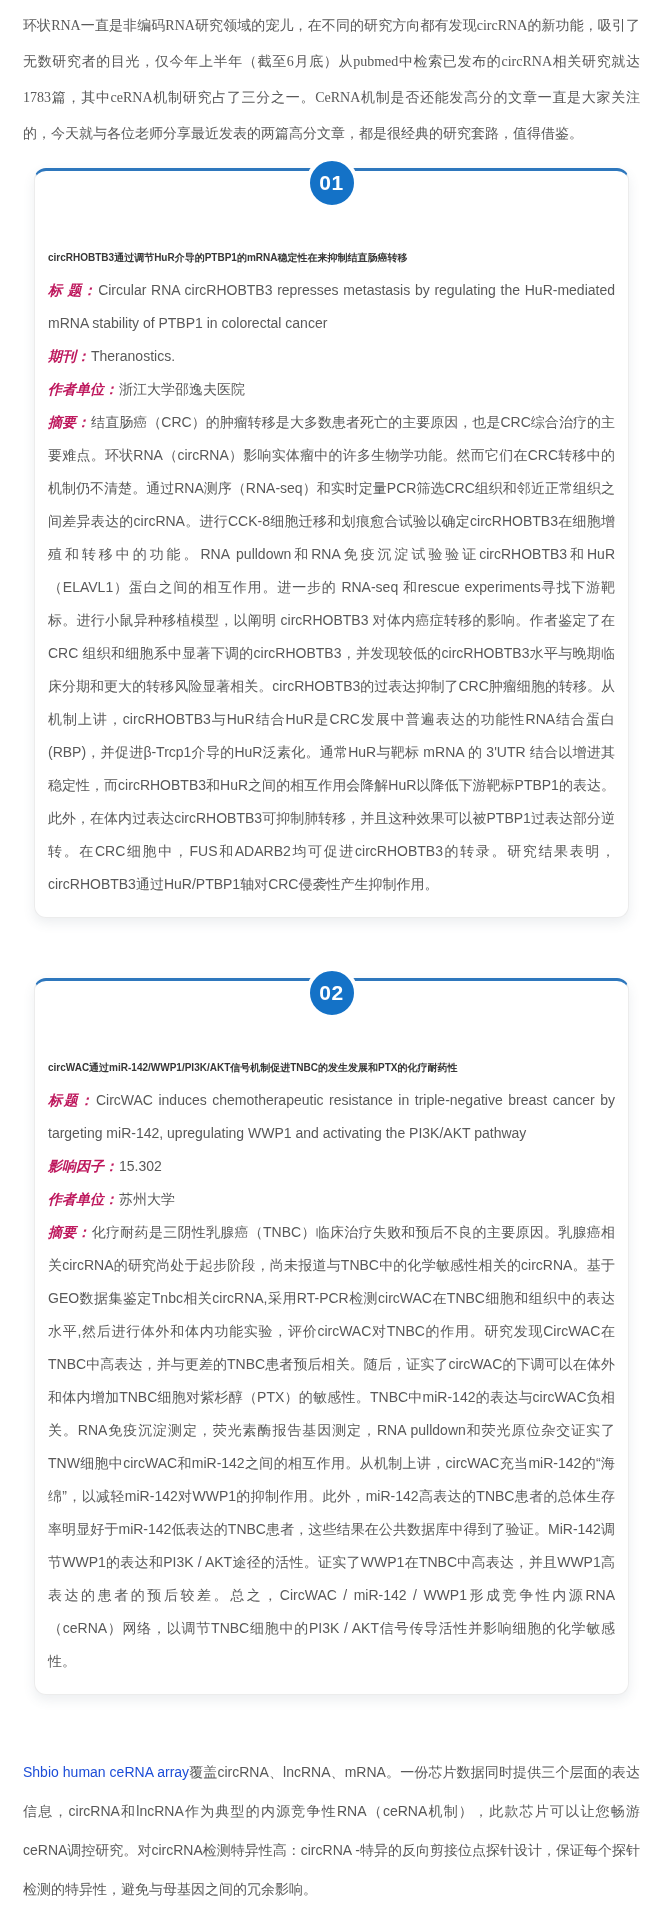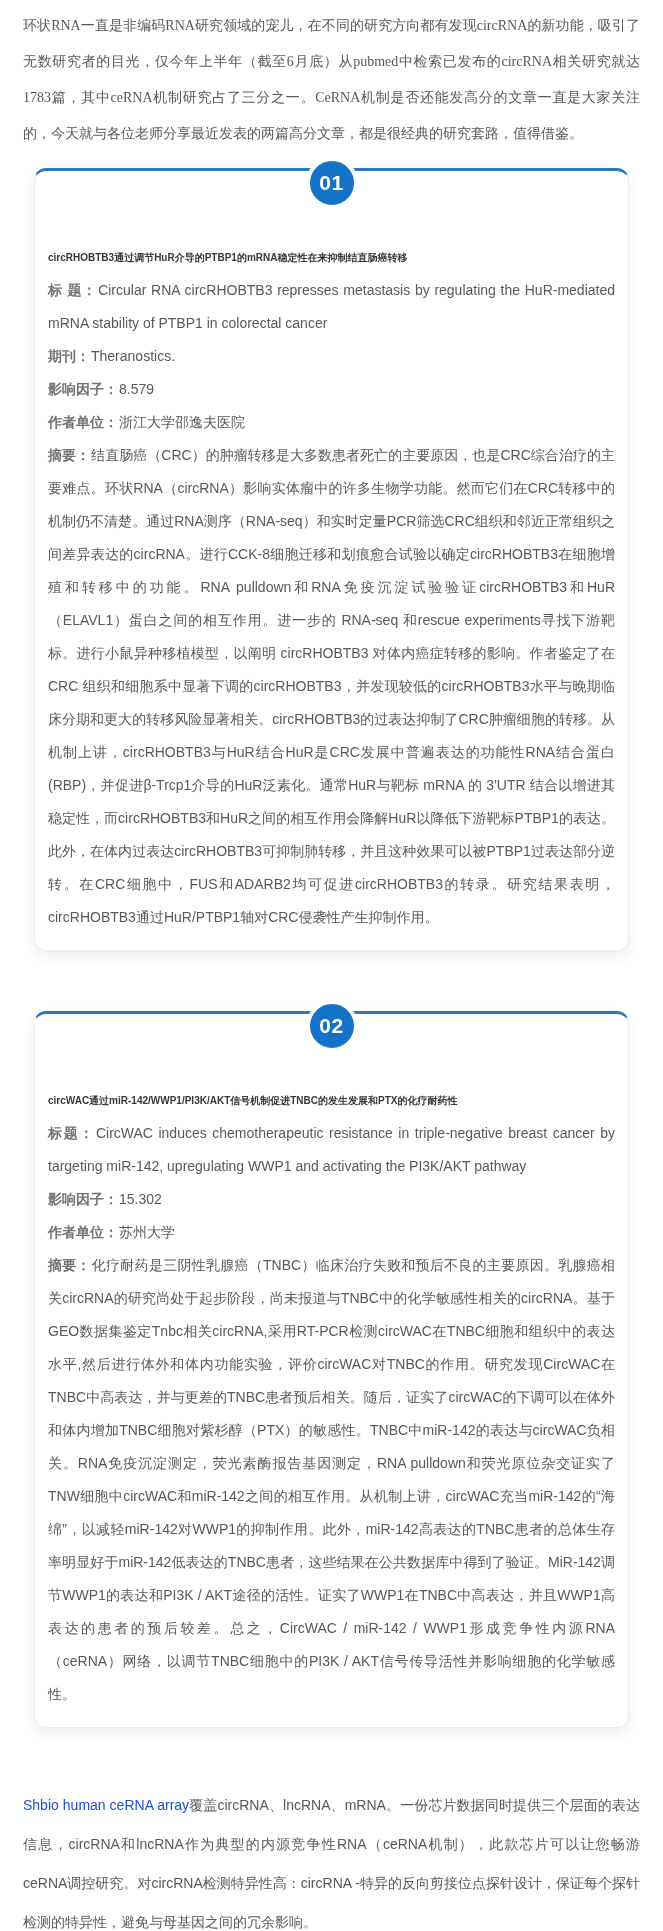--- a/index.html
+++ b/index.html
@@ -63,22 +63,23 @@
   }
   .field {
     margin: 0;
     font-size: 14px;
     line-height: 33px;
     color: #595959;
     text-align: justify;
   }
   .field .lbl {
     font-weight: 700;
-    color: #737373;
+    color: #be185d;
     margin-right: 1px;
+    font-style: italic;
   }
 
   
   .promo {
     margin: 58px 23px 0 23px;
     font-size: 14px;
     line-height: 39px;
     text-align: justify;
     color: #595959;
   }
@@ -92,23 +93,20 @@
   <p class="intro">环状RNA一直是非编码RNA研究领域的宠儿，在不同的研究方向都有发现circRNA的新功能，吸引了无数研究者的目光，仅今年上半年（截至6月底）从pubmed中检索已发布的circRNA相关研究就达1783篇，其中ceRNA机制研究占了三分之一。CeRNA机制是否还能发高分的文章一直是大家关注的，今天就与各位老师分享最近发表的两篇高分文章，都是很经典的研究套路，值得借鉴。</p>
 
   <section class="article">
     <div class="badge">01</div>
     <p class="article-title">circRHOBTB3通过调节HuR介导的PTBP1的mRNA稳定性在来抑制结直肠癌转移</p>
     <p class="field">
       <span class="lbl">标 题：</span><span class="val">Circular RNA circRHOBTB3 represses metastasis by regulating the HuR-mediated mRNA stability of PTBP1 in colorectal cancer</span>
     </p>
     <p class="field">
       <span class="lbl">期刊：</span><span class="val">Theranostics.</span>
-    </p>
-    <p class="field">
-      <span class="lbl">影响因子：</span><span class="val">8.579</span>
     </p>
     <p class="field">
       <span class="lbl">作者单位：</span><span class="val">浙江大学邵逸夫医院</span>
     </p>
     <p class="field">
       <span class="lbl">摘要：</span><span class="val">结直肠癌（CRC）的肿瘤转移是大多数患者死亡的主要原因，也是CRC综合治疗的主要难点。环状RNA（circRNA）影响实体瘤中的许多生物学功能。然而它们在CRC转移中的机制仍不清楚。通过RNA测序（RNA-seq）和实时定量PCR筛选CRC组织和邻近正常组织之间差异表达的circRNA。进行CCK-8细胞迁移和划痕愈合试验以确定circRHOBTB3在细胞增殖和转移中的功能。RNA pulldown和RNA免疫沉淀试验验证circRHOBTB3和HuR（ELAVL1）蛋白之间的相互作用。进一步的 RNA-seq 和rescue experiments寻找下游靶标。进行小鼠异种移植模型，以阐明 circRHOBTB3 对体内癌症转移的影响。作者鉴定了在 CRC 组织和细胞系中显著下调的circRHOBTB3，并发现较低的circRHOBTB3水平与晚期临床分期和更大的转移风险显著相关。circRHOBTB3的过表达抑制了CRC肿瘤细胞的转移。从机制上讲，circRHOBTB3与HuR结合HuR是CRC发展中普遍表达的功能性RNA结合蛋白 (RBP)，并促进β-Trcp1介导的HuR泛素化。通常HuR与靶标 mRNA 的 3'UTR 结合以增进其稳定性，而circRHOBTB3和HuR之间的相互作用会降解HuR以降低下游靶标PTBP1的表达。此外，在体内过表达circRHOBTB3可抑制肺转移，并且这种效果可以被PTBP1过表达部分逆转。在CRC细胞中，FUS和ADARB2均可促进circRHOBTB3的转录。研究结果表明，circRHOBTB3通过HuR/PTBP1轴对CRC侵袭性产生抑制作用。</span>
     </p>
   </section>
 
   <section class="article second">

